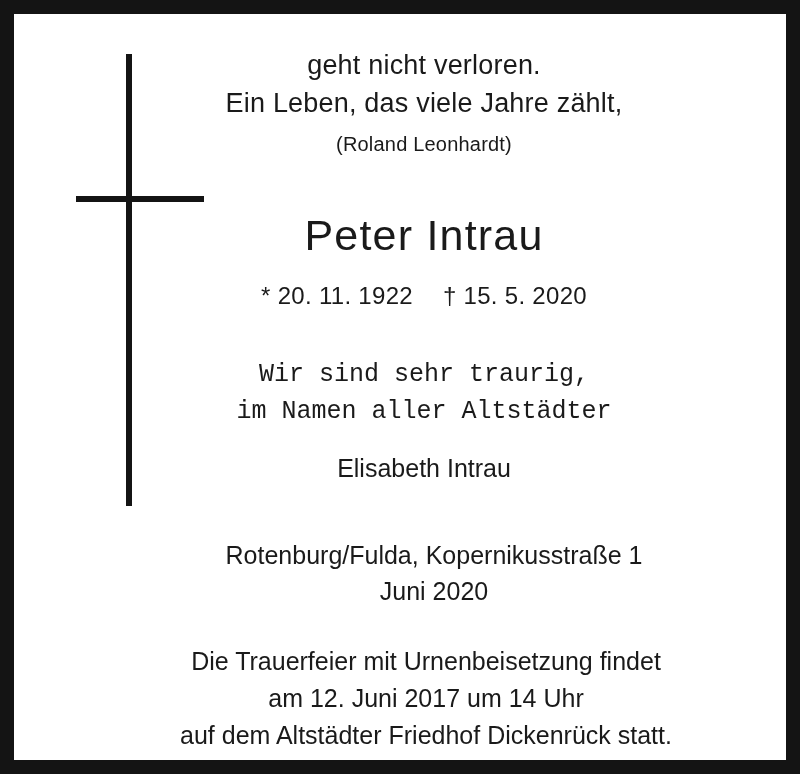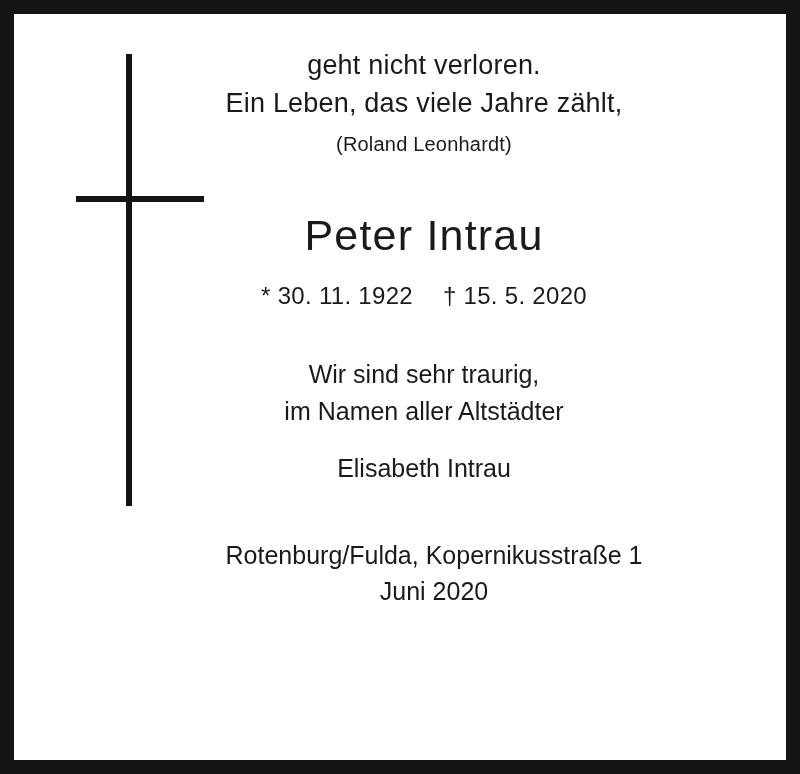--- a/index.html
+++ b/index.html
@@ -85,20 +85,21 @@
     font-size: 24px;
     margin-top: 22px;
     letter-spacing: 0.3px;
   }
   .dates .sep { display: inline-block; width: 16px; }
 
   .message {
     font-size: 25px;
     line-height: 1.48;
     margin-top: 46px;
+    font-family: Liberation Mono, monospace;
   }
   .message-line { display: block; }
 
   .survivor {
     font-size: 25px;
     margin-top: 24px;
   }
 
   .place-block {
     font-size: 25px;
@@ -132,34 +133,39 @@
       <div class="quote">
         <span class="quote-line">geht nicht verloren.</span>
         <span class="quote-line">Ein Leben, das viele Jahre zählt,</span>
         <span class="quote-author">(Roland Leonhardt)</span>
       </div>
 
       <div class="name">Peter Intrau</div>
 
       <div class="dates">
         <span>*</span>
-        <span>30. 11. 1922</span>
+        <span>20. 11. 1922</span>
         <span class="sep"></span>
         <span>†</span>
         <span>15. 5. 2020</span>
       </div>
 
       <div class="message">
         <span class="message-line">Wir sind sehr traurig,</span>
         <span class="message-line">im Namen aller Altstädter</span>
       </div>
 
       <div class="survivor">Elisabeth Intrau</div>
 
       <div class="place-block">
         <span class="place-line">Rotenburg/Fulda, Kopernikusstraße 1</span>
         <span class="place-line">Juni 2020</span>
       </div>
 
+      <div class="funeral">
+        <span class="funeral-line">Die Trauerfeier mit Urnenbeisetzung findet</span>
+        <span class="funeral-line">am 12. Juni 2017 um 14 Uhr</span>
+        <span class="funeral-line">auf dem Altstädter Friedhof Dickenrück statt.</span>
+      </div>
 
     </div>
   </div>
 </div>
 
 </body></html>

